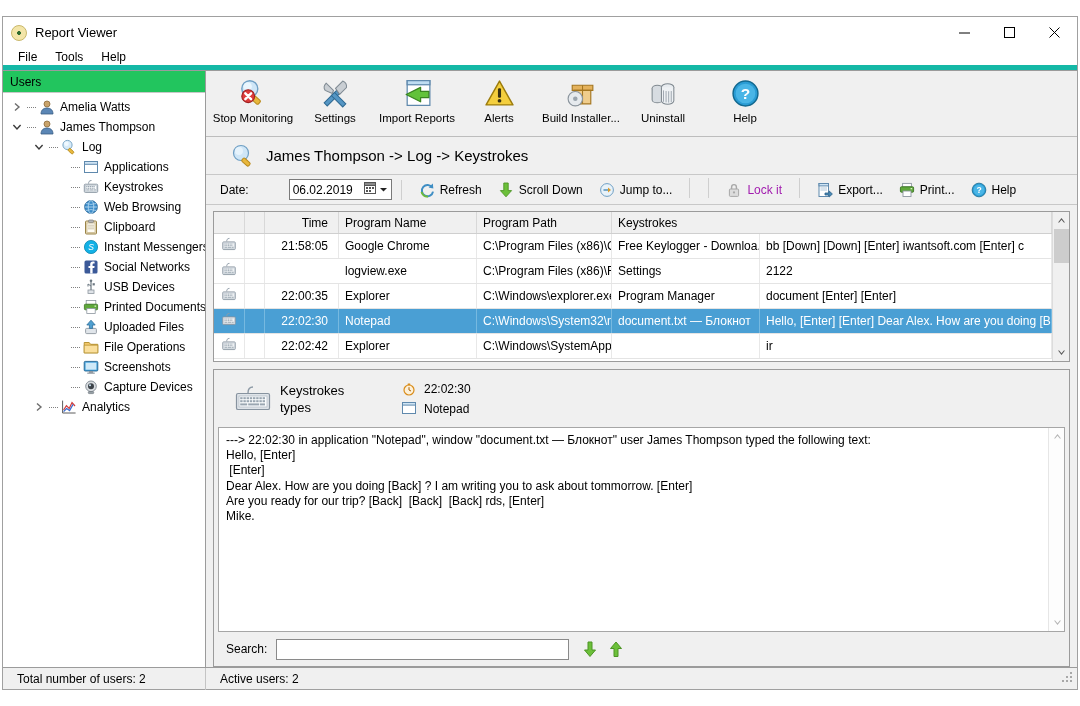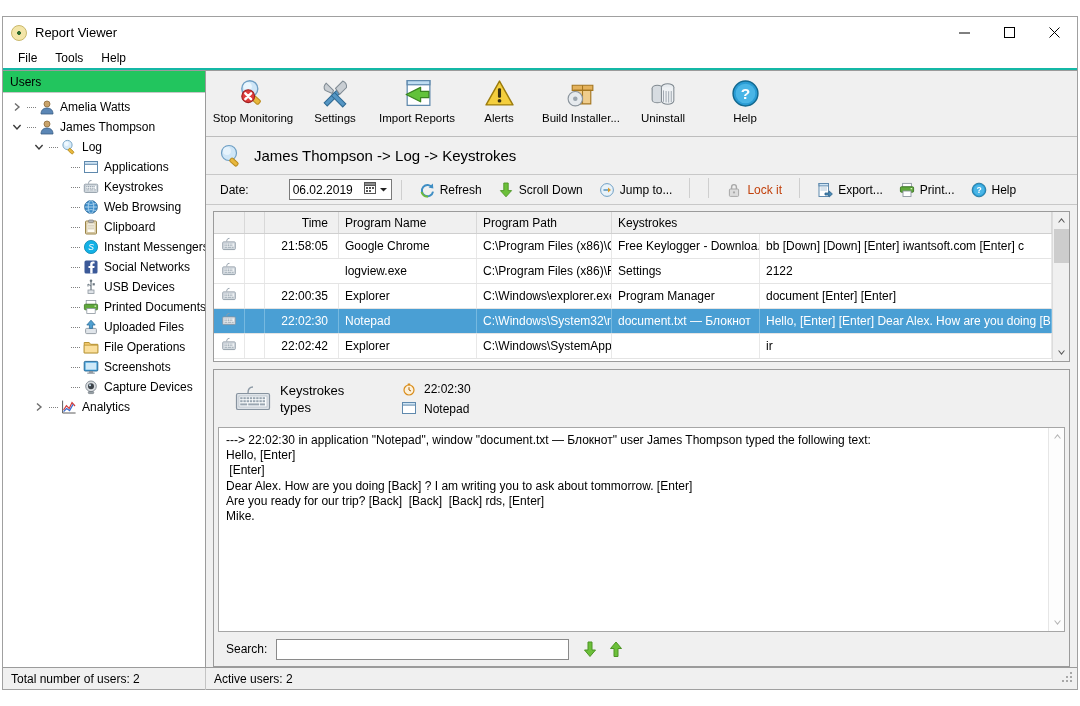--- a/index.html
+++ b/index.html
@@ -43,21 +43,21 @@
     display: flex; align-items: center; justify-content: center;
     font-size: 13px; color: #000;
   }
   .winbtn svg { display: block; }
   
   .menubar {
     height: 22px; flex: 0 0 22px;
     background: #ffffff;
     display: flex; align-items: center;
     padding-left: 6px;
-    border-bottom: 2px solid #14b8a6;
+    border-bottom: 5px solid #14b8a6;
   }
   .menuitem {
     padding: 2px 9px;
     font-size: 12px;
   }
   
   .body {
     flex: 1 1 auto;
     display: flex;
     min-height: 0;
@@ -134,21 +134,21 @@
     align-items: center; justify-content: flex-start;
     padding-top: 6px;
     font-size: 11.5px;
   }
   .tbbtn .tbico { height: 32px; display:flex; align-items:center; justify-content:center; }
   .tbbtn .tblab { margin-top: 3px; white-space: nowrap; }
   
   .pageheader {
     flex: 0 0 38px;
     display: flex; align-items: center;
-    padding-left: 12px;
+    padding-left: 24px;
     border-bottom: 1px solid #c8c8c8;
     background: #f0f0f0;
   }
   .pageheader .ph-icon { margin-right: 10px; display:flex; }
   .pageheader .ph-title { font-size: 15px; }
   
   .datebar {
     flex: 0 0 30px;
     display: flex; align-items: center;
     background: #f0f0f0;
@@ -169,21 +169,21 @@
   .dbsep {
     width: 1px; height: 20px; background: #cfcfcf;
     margin: 0 9px;
   }
   .dbbtn {
     display: flex; align-items: center;
     padding: 0 8px; height: 24px;
     font-size: 12px; white-space: nowrap;
   }
   .dbbtn .dbi { margin-right: 5px; display: flex; align-items:center; }
-  .dbbtn.disabled { color: #c2410c; }
+  .dbbtn.disabled { color: #a21caf; }
   
   .tablewrap {
     flex: 0 0 151px;
     margin: 6px 7px 0 7px;
     border: 1px solid #9b9b9b;
     background: #fff;
     display: flex;
     min-width: 0;
   }
   .tablecore { flex: 1 1 auto; min-width: 0; display:flex; flex-direction: column; }
@@ -298,21 +298,21 @@
   
   .statusbar {
     flex: 0 0 22px;
     height: 22px;
     background: #f0f0f0;
     border-top: 1px solid #9b9b9b;
     display: flex; align-items: center;
     font-size: 12px;
   }
   .sb-cell {
-    padding-left: 8px;
+    padding-left: 14px;
     height: 22px;
     display: flex; align-items: center;
   }
   .sb-cell.a { width: 203px; flex: 0 0 203px; border-right: 1px solid #c4c4c4; }
   .sb-grip { margin-left:auto; margin-right:3px; }
 </style>
 </head>
 <body>
 
 <div class="window">

